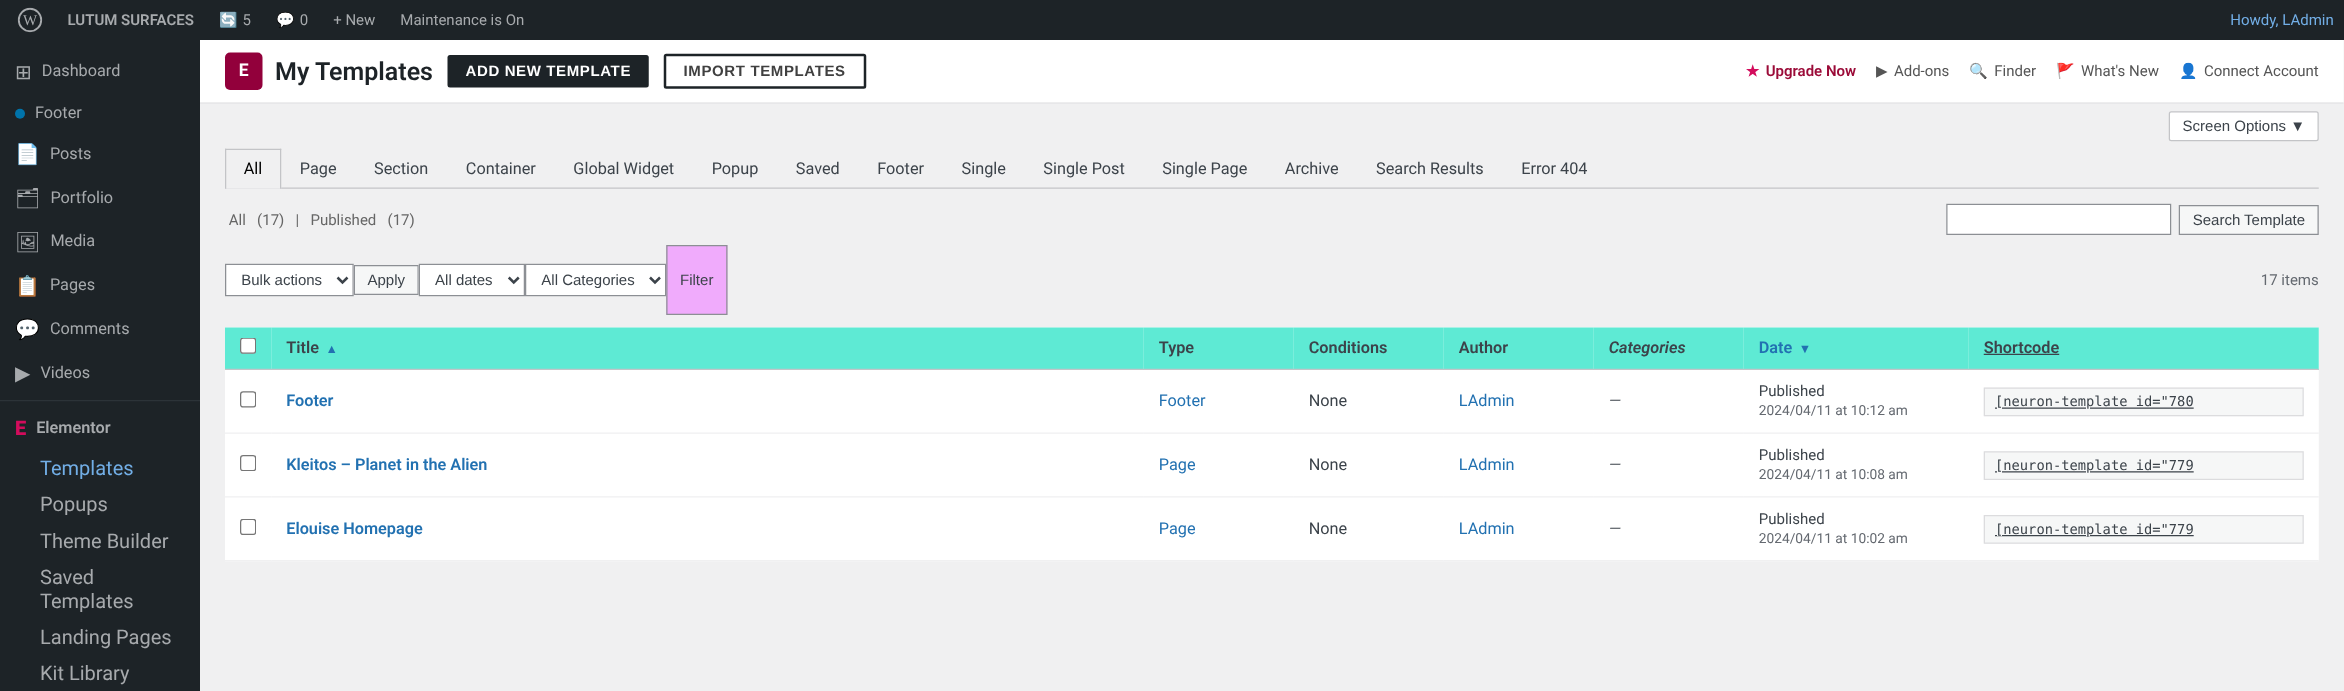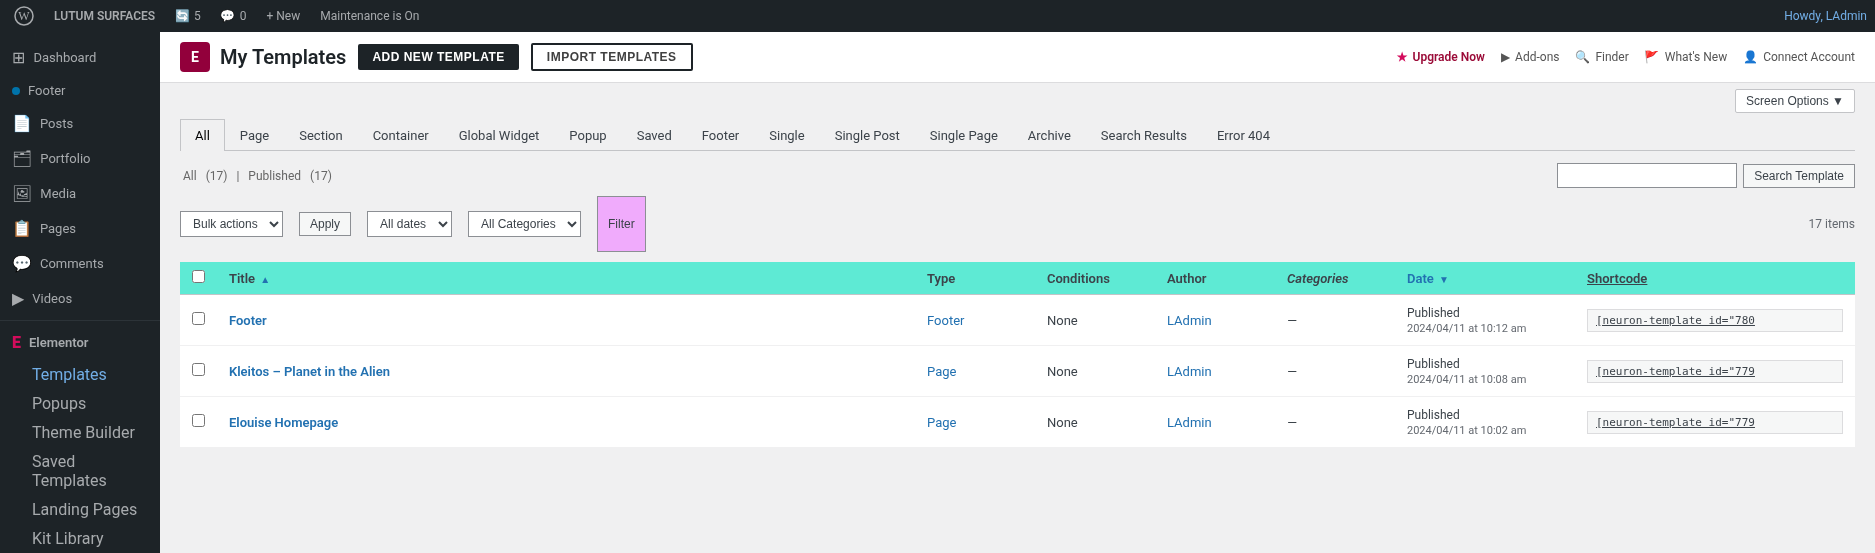--- a/index.html
+++ b/index.html
@@ -219,21 +219,21 @@
       border: 1px solid #8c8f94;
       padding: 4px 10px;
       font-size: 12px;
       cursor: pointer;
       color: #3c434a;
     }
 
     .bulk-row {
       display: flex;
       align-items: center;
-      gap: 16px;
+      gap: 0;
       margin-bottom: 10px;
       justify-content: space-between;
     }
     .bulk-select {
       padding: 4px 8px;
       border: 1px solid #8c8f94;
       font-size: 12px;
       color: #3c434a;
       background: #fff;
     }

